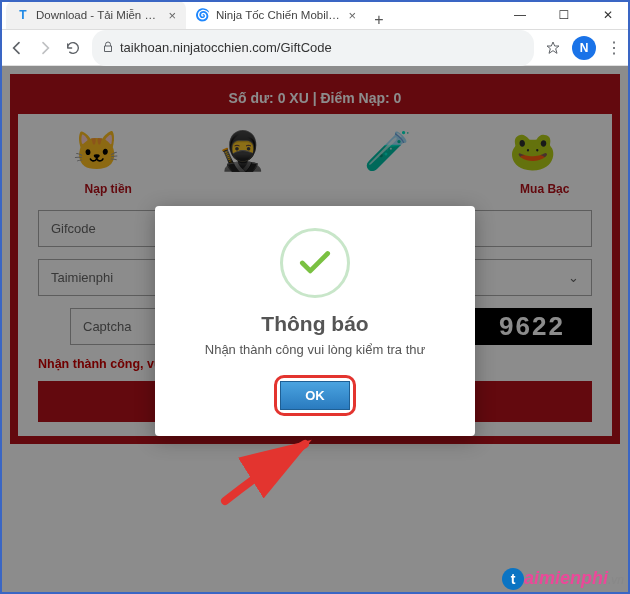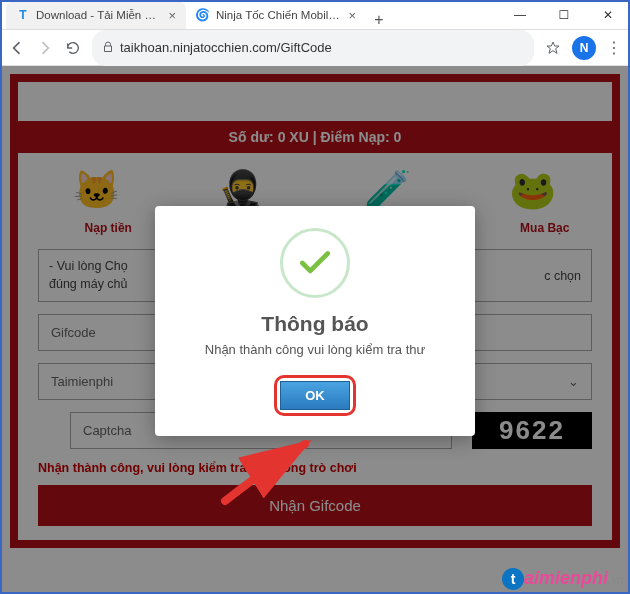--- a/index.html
+++ b/index.html
@@ -20,21 +20,21 @@
   .addrbar { height: 36px; display: flex; align-items: center; padding: 0 8px; gap: 10px; border-bottom: 1px solid #e0e0e0; }
   .nav-icn { width: 18px; height: 18px; display: flex; align-items: center; justify-content: center; color: #5f6368; }
   .url-field { flex: 1; display: flex; align-items: center; gap: 6px; background: #f1f3f4; border-radius: 14px; height: 36px; padding: 0 10px; font-size: 13px; color: #333; }
   .lock { color: #5f6368; font-size: 11px; }
   .avatar { width: 24px; height: 24px; border-radius: 50%; background: #1a73e8; color: #fff; display: flex; align-items: center; justify-content: center; font-size: 12px; font-weight: bold; }
   .kebab { color: #5f6368; font-size: 16px; }
 
   
   .page { position: relative; padding: 8px 10px; height: calc(100% - 66px); background: #fff; }
   .red-frame { border: 8px solid #b5121b; background: #fff; padding-bottom: 6px; }
-  .balance-bar { background: #b5121b; color: #fff; text-align: center; font-weight: bold; padding: 8px 0; font-size: 14px; margin-top: 39px; }
+  .balance-bar { background: #b5121b; color: #fff; text-align: center; font-weight: bold; padding: 8px 0; font-size: 14px; }
 
   .icon-row { display: flex; justify-content: space-around; padding: 12px 6px 10px; }
   .icon-item { display: flex; flex-direction: column; align-items: center; gap: 6px; width: 25%; }
   .icon-img { width: 60px; height: 50px; display: flex; align-items: center; justify-content: center; font-size: 38px; }
   .icon-label { color: #b5121b; font-weight: bold; font-size: 12px; text-align: left; padding-left: 23px; }
 
   .form-area { padding: 4px 20px; display: flex; flex-direction: column; gap: 12px; }
   .srv-select { border: 1px solid #aaa; padding: 8px 10px; font-size: 12.5px; color: #444; display: flex; justify-content: space-between; align-items: center; }
   .srv-text { line-height: 1.4; }
   .field { border: 1px solid #aaa; padding: 10px 12px; font-size: 13px; color: #666; display: flex; justify-content: space-between; align-items: center; }
@@ -140,27 +140,20 @@
         <div class="icon-img">🧪</div>
         <div class="icon-label"></div>
       </div>
       <div class="icon-item">
         <div class="icon-img">🐸</div>
         <div class="icon-label">Mua Bạc</div>
       </div>
     </div>
 
     <div class="form-area">
-      <div class="srv-select">
-        <div class="srv-text">
-          <span>- Vui lòng Chọ</span><br>
-          <span>đúng máy chủ</span>
-        </div>
-        <span>c chọn</span>
-      </div>
 
       <div class="field">
         <span>Gifcode</span>
       </div>
 
       <div class="field">
         <span>Taimienphi</span>
         <span>⌄</span>
       </div>
 

